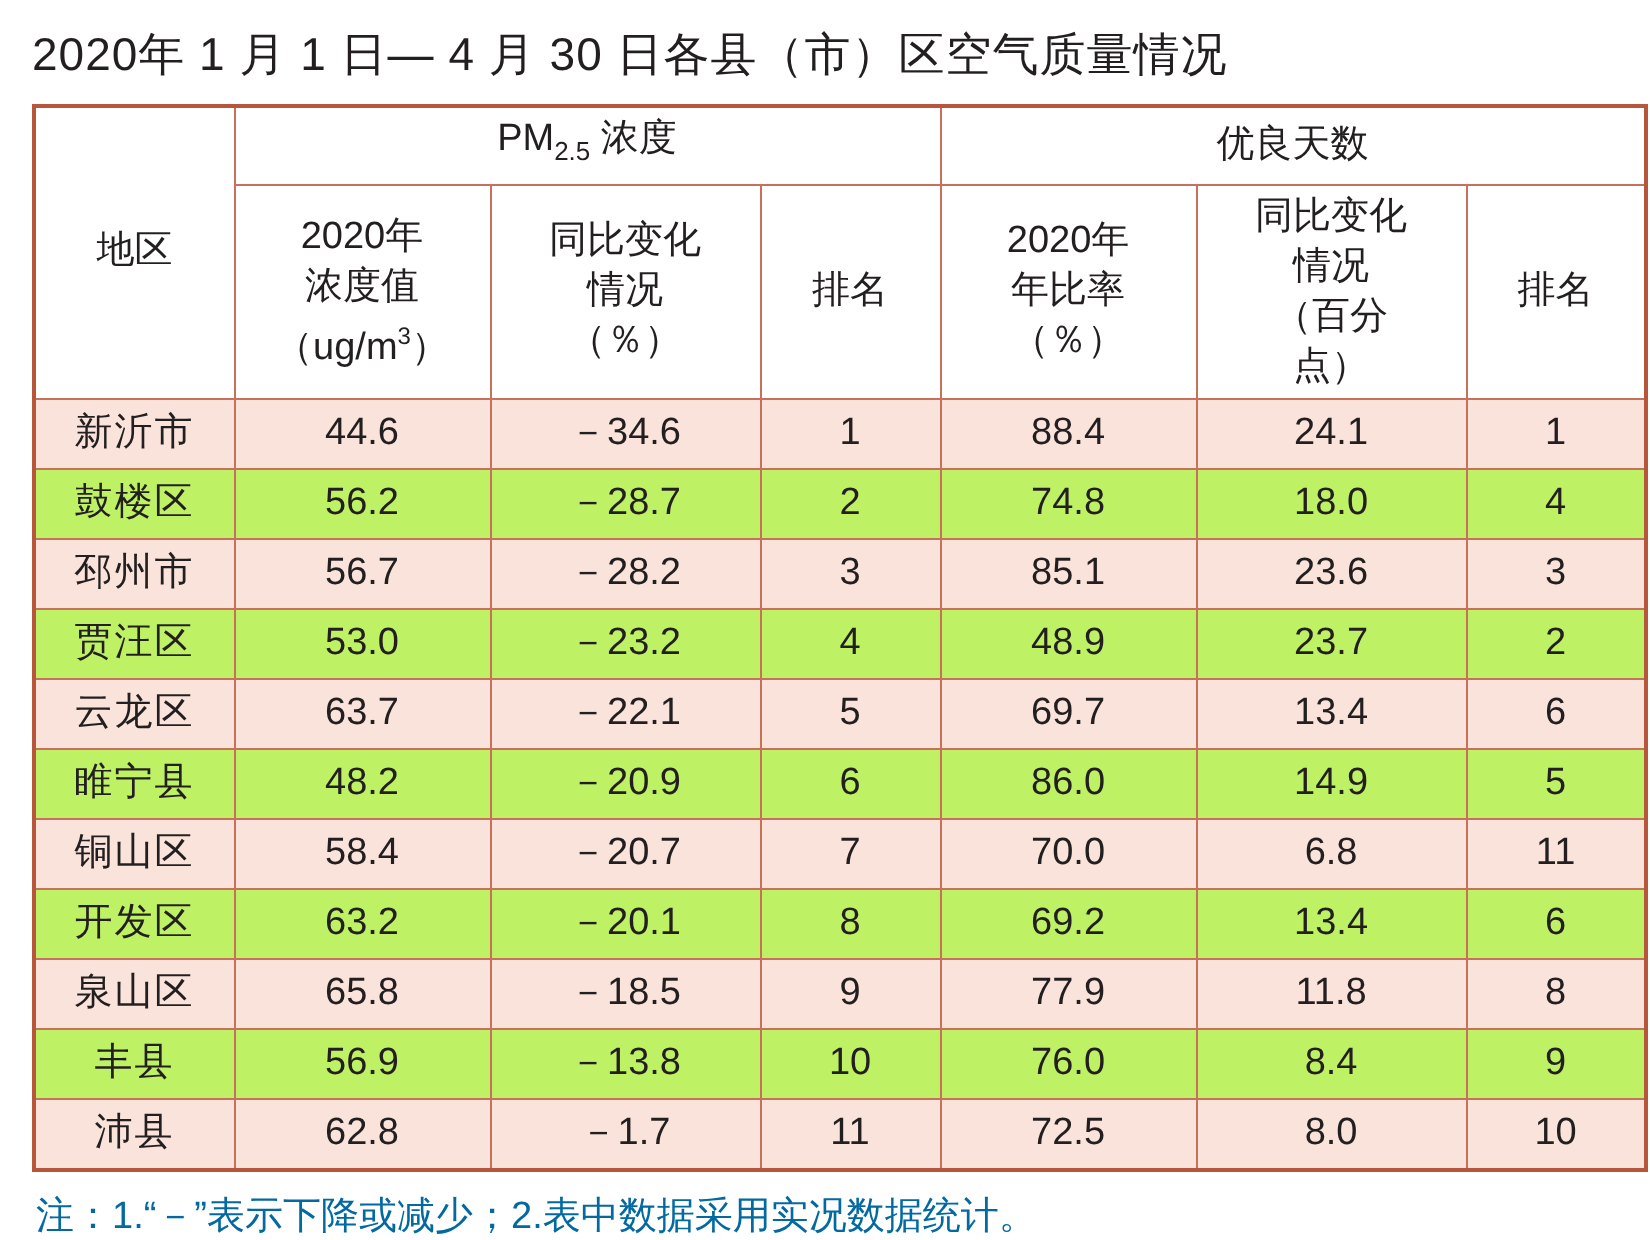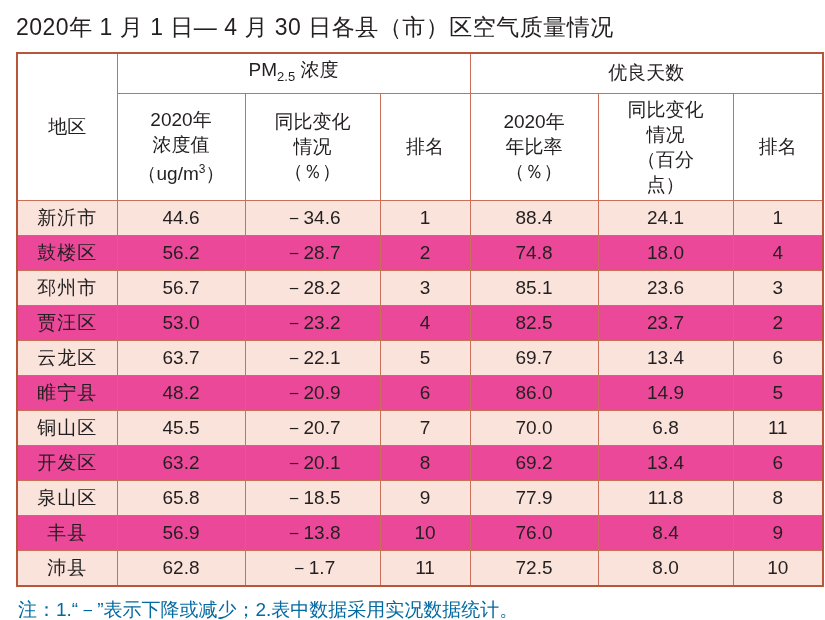--- a/index.html
+++ b/index.html
@@ -70,21 +70,21 @@
     vertical-align: sub;
   }
   .sup {
     font-size: 12px;
     vertical-align: super;
   }
   tr.shade td {
     background: #fae3db;
   }
   tr.plain td {
-    background: #ec4899;
+    background: #bef264;
   }
   td.region {
     letter-spacing: 1px;
     margin-left: 39px;
   }
   .note {
     font-size: 19px;
     line-height: 26px;
     padding: 10px 0 0 4px;
     color: #0369a1;
@@ -171,21 +171,21 @@
           <td>3</td>
           <td>85.1</td>
           <td>23.6</td>
           <td>3</td>
         </tr>
         <tr class="plain">
           <td class="region">贾汪区</td>
           <td>53.0</td>
           <td>－23.2</td>
           <td>4</td>
-          <td>82.5</td>
+          <td>48.9</td>
           <td>23.7</td>
           <td>2</td>
         </tr>
         <tr class="shade">
           <td class="region">云龙区</td>
           <td>63.7</td>
           <td>－22.1</td>
           <td>5</td>
           <td>69.7</td>
           <td>13.4</td>
@@ -195,21 +195,21 @@
           <td class="region">睢宁县</td>
           <td>48.2</td>
           <td>－20.9</td>
           <td>6</td>
           <td>86.0</td>
           <td>14.9</td>
           <td>5</td>
         </tr>
         <tr class="shade">
           <td class="region">铜山区</td>
-          <td>45.5</td>
+          <td>58.4</td>
           <td>－20.7</td>
           <td>7</td>
           <td>70.0</td>
           <td>6.8</td>
           <td>11</td>
         </tr>
         <tr class="plain">
           <td class="region">开发区</td>
           <td>63.2</td>
           <td>－20.1</td>

